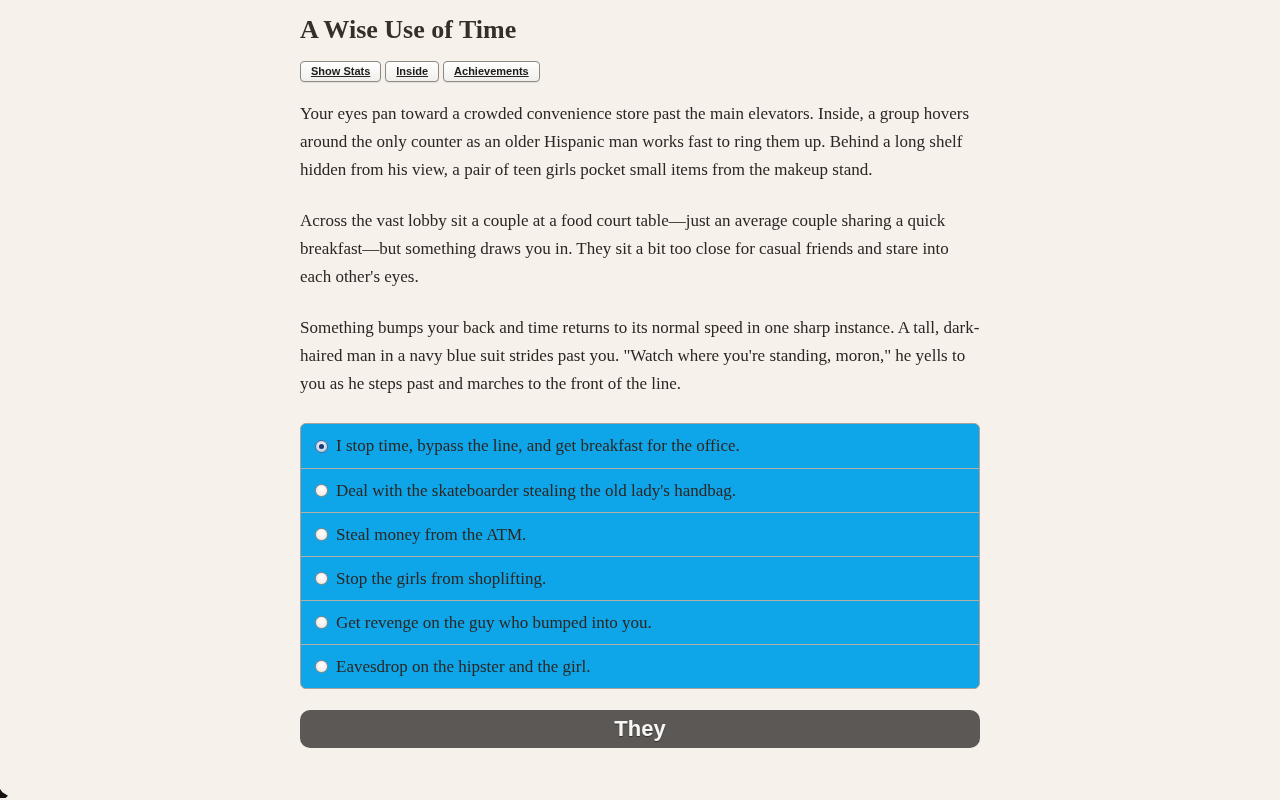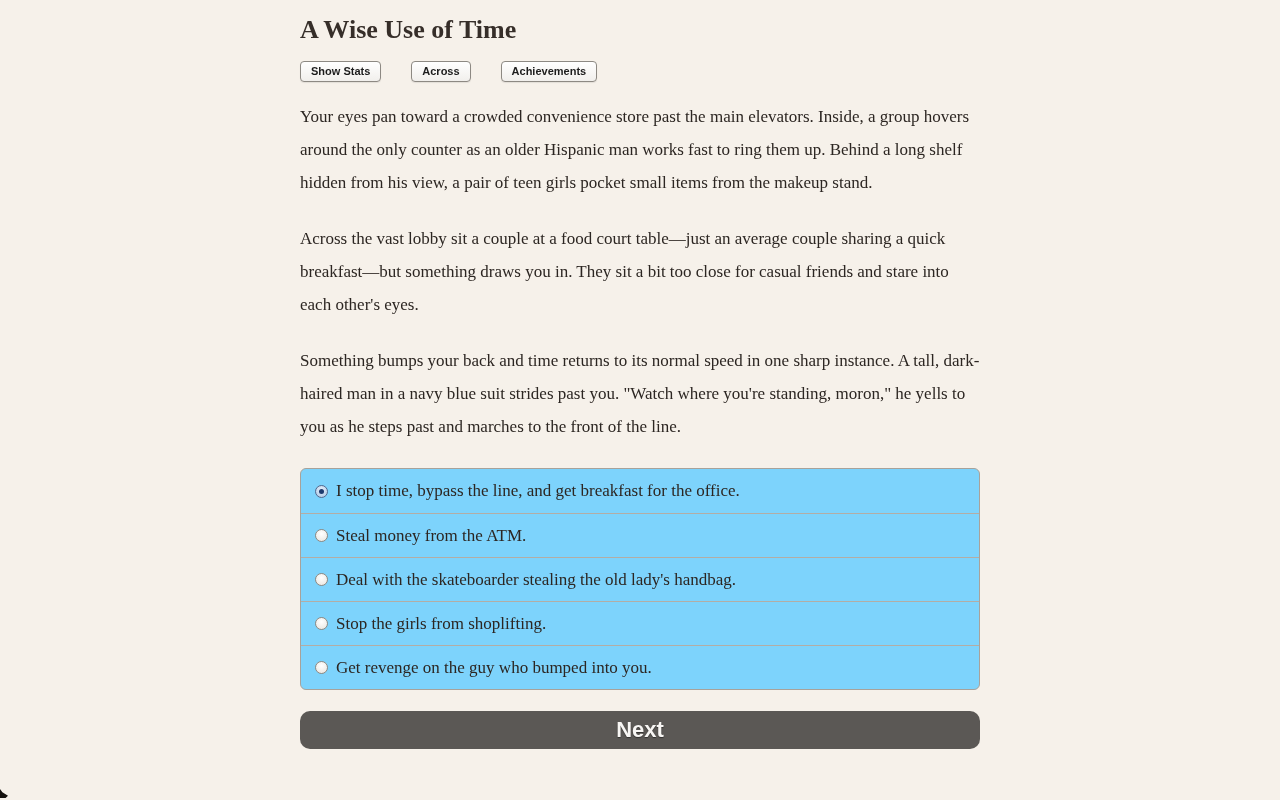--- a/index.html
+++ b/index.html
@@ -24,47 +24,48 @@
   }
   .byline {
     margin-top: 12px;
     font-size: 19px;
     line-height: 24px;
     color: #362e29;
   }
   .toolbar {
     margin-top: 15px;
     display: flex;
-    gap: 30px;
+    gap: 4px;
+    text-decoration: underline;
   }
   .mac-btn {
     font-family: "Liberation Sans", sans-serif;
     font-size: 11px;
     font-weight: bold;
     color: #1c1c1c;
     background: linear-gradient(#ffffff, #f1efec);
     border: 1px solid #8d8983;
     border-radius: 4px;
     padding: 3px 10px 3px;
     line-height: 13px;
     box-shadow: 0 1px 1px rgba(0,0,0,0.08);
     cursor: pointer;
   }
   .para {
     margin-top: 18px;
     font-size: 17px;
-    line-height: 33px;
+    line-height: 28px;
     width: 680px;
   }
   .para + .para { margin-top: 23px; }
   .choices {
     margin-top: 25px;
     border: 1px solid #a8a29a;
     border-radius: 6px;
-    background: #7dd3fc;
+    background: #0ea5e9;
     overflow: hidden;
     text-align: right;
   }
   .choice-row {
     display: flex;
     align-items: center;
     height: 44px;
     padding: 0 14px;
     cursor: pointer;
   }
@@ -121,48 +122,52 @@
 </head>
 <body>
 
 <div class="content">
 
   <h1 class="title">A Wise Use of Time</h1>
 
 
   <div class="toolbar">
     <button class="mac-btn">Show Stats</button>
-    <button class="mac-btn">Across</button>
+    <button class="mac-btn">Inside</button>
     <button class="mac-btn">Achievements</button>
   </div>
 
   <p class="para">Your eyes pan toward a crowded convenience store past the main elevators. Inside, a group hovers around the only counter as an older Hispanic man works fast to ring them up. Behind a long shelf hidden from his view, a pair of teen girls pocket small items from the makeup stand.</p>
   <p class="para">Across the vast lobby sit a couple at a food court table—just an average couple sharing a quick breakfast—but something draws you in. They sit a bit too close for casual friends and stare into each other's eyes.</p>
   <p class="para">Something bumps your back and time returns to its normal speed in one sharp instance. A tall, dark-haired man in a navy blue suit strides past you. "Watch where you're standing, moron," he yells to you as he steps past and marches to the front of the line.</p>
 
   <div class="choices">
     <label class="choice-row">
       <span class="radio selected"></span>
       <span class="choice-label">I stop time, bypass the line, and get breakfast for the office.</span>
     </label>
     <label class="choice-row">
       <span class="radio"></span>
-      <span class="choice-label">Steal money from the ATM.</span>
+      <span class="choice-label">Deal with the skateboarder stealing the old lady's handbag.</span>
     </label>
     <label class="choice-row">
       <span class="radio"></span>
-      <span class="choice-label">Deal with the skateboarder stealing the old lady's handbag.</span>
+      <span class="choice-label">Steal money from the ATM.</span>
     </label>
     <label class="choice-row">
       <span class="radio"></span>
       <span class="choice-label">Stop the girls from shoplifting.</span>
     </label>
     <label class="choice-row">
       <span class="radio"></span>
       <span class="choice-label">Get revenge on the guy who bumped into you.</span>
     </label>
+    <label class="choice-row">
+      <span class="radio"></span>
+      <span class="choice-label">Eavesdrop on the hipster and the girl.</span>
+    </label>
   </div>
 
-  <button class="next-btn">Next</button>
+  <button class="next-btn">They</button>
 
 </div>
 
 <div class="stray-mark"></div>
 
 </body></html>

